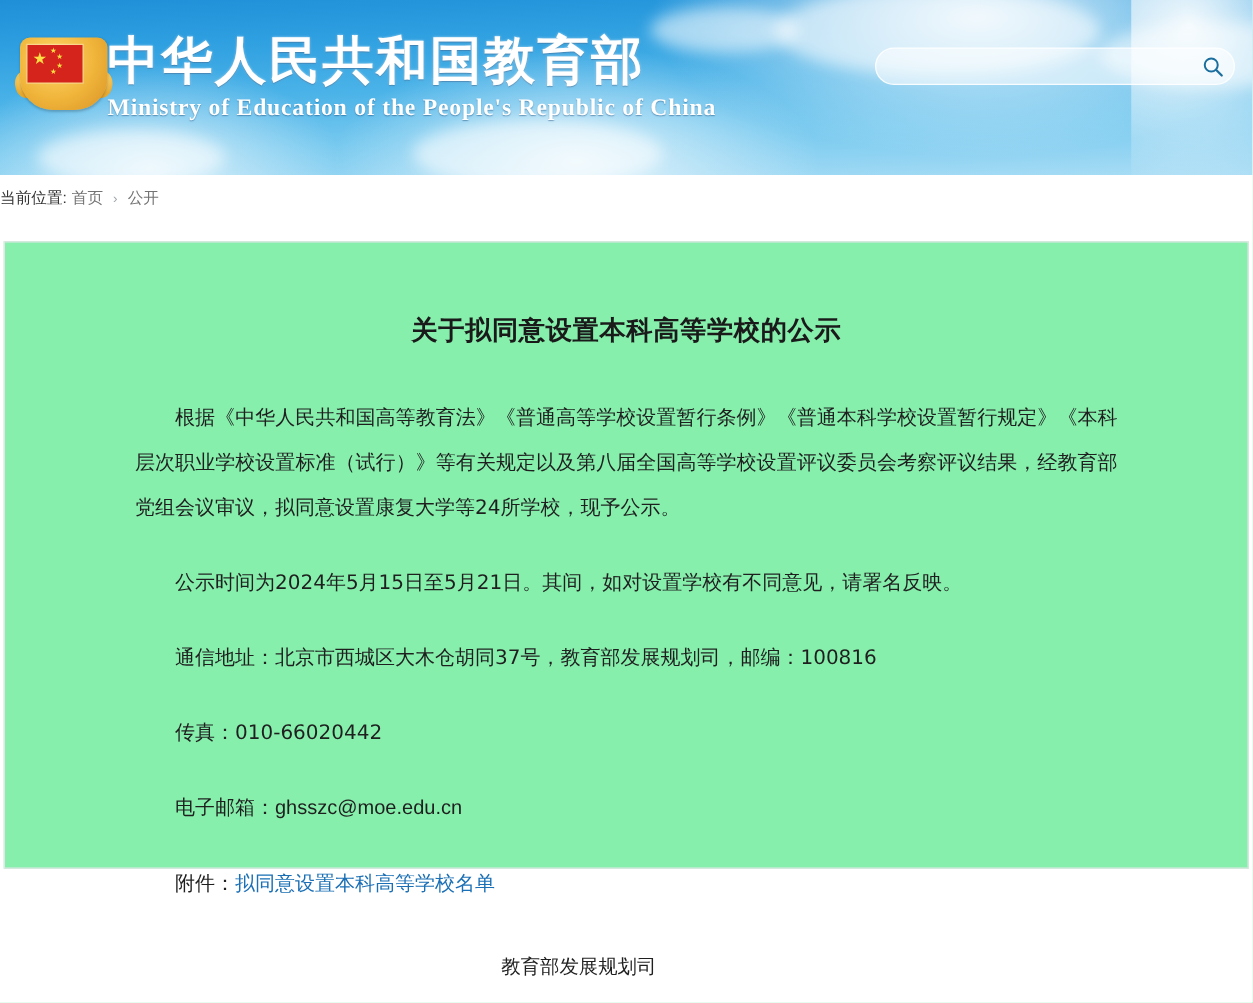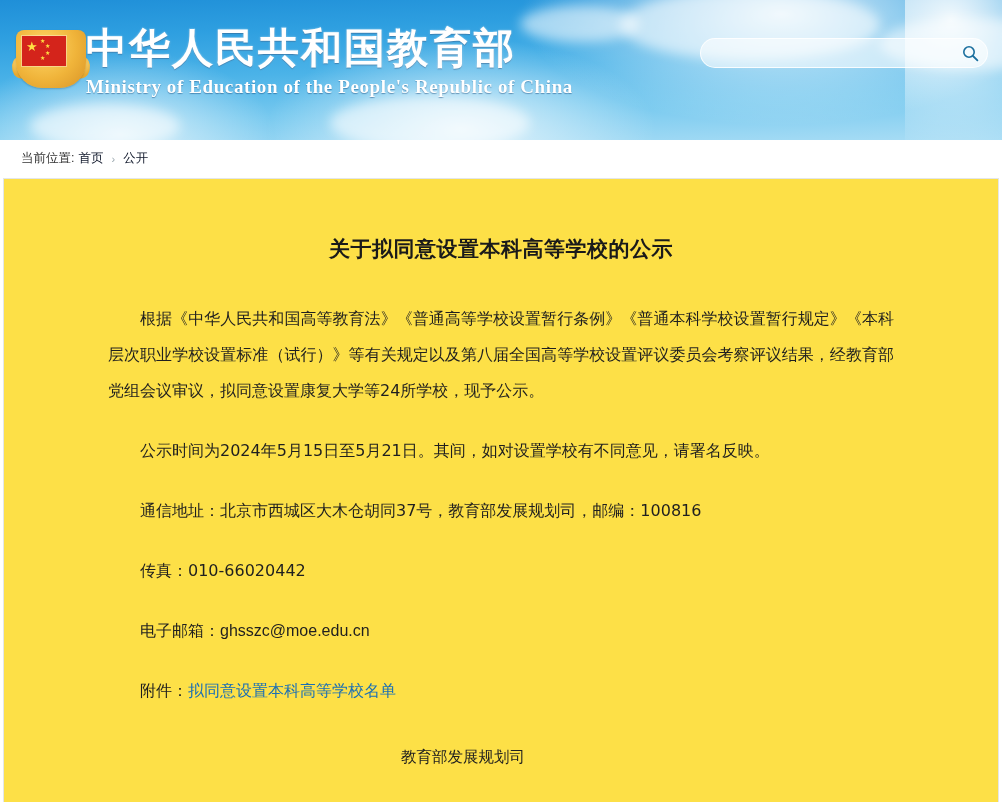--- a/index.html
+++ b/index.html
@@ -156,42 +156,42 @@
   .search-btn svg { display: block; }
 
   
   .crumb-bar {
     position: relative;
     width: 1002px;
     height: 37px;
     background: #ffffff;
     display: flex;
     align-items: center;
-    padding-left: 21px;
+    padding-left: 0;
     font-size: 12.5px;
     color: #333333;
   }
   .crumb-bar .label { color: #333; }
   .crumb-bar a {
-    color: #0f172a;
+    color: #737373;
     text-decoration: none;
   }
   .crumb-bar .sep {
     color: #9aa7ae;
     margin: 0 8px;
     font-size: 11px;
   }
 
   
   .article {
     position: relative;
-    margin: 1px auto;
+    margin: 16px auto;
     width: 996px;
-    height: 625px;
-    background: #fde047;
+    height: 502px;
+    background: #86efac;
     border: 1px solid #e3e6e8;
     border-bottom: none;
     box-shadow: 0 -1px 0 #e3e6e8 inset;
   }
   .art-title {
     margin: 56px auto 0;
     width: 800px;
     text-align: center;
     font-family: "DejaVu Sans", "Liberation Sans", sans-serif;
     font-size: 21px;

